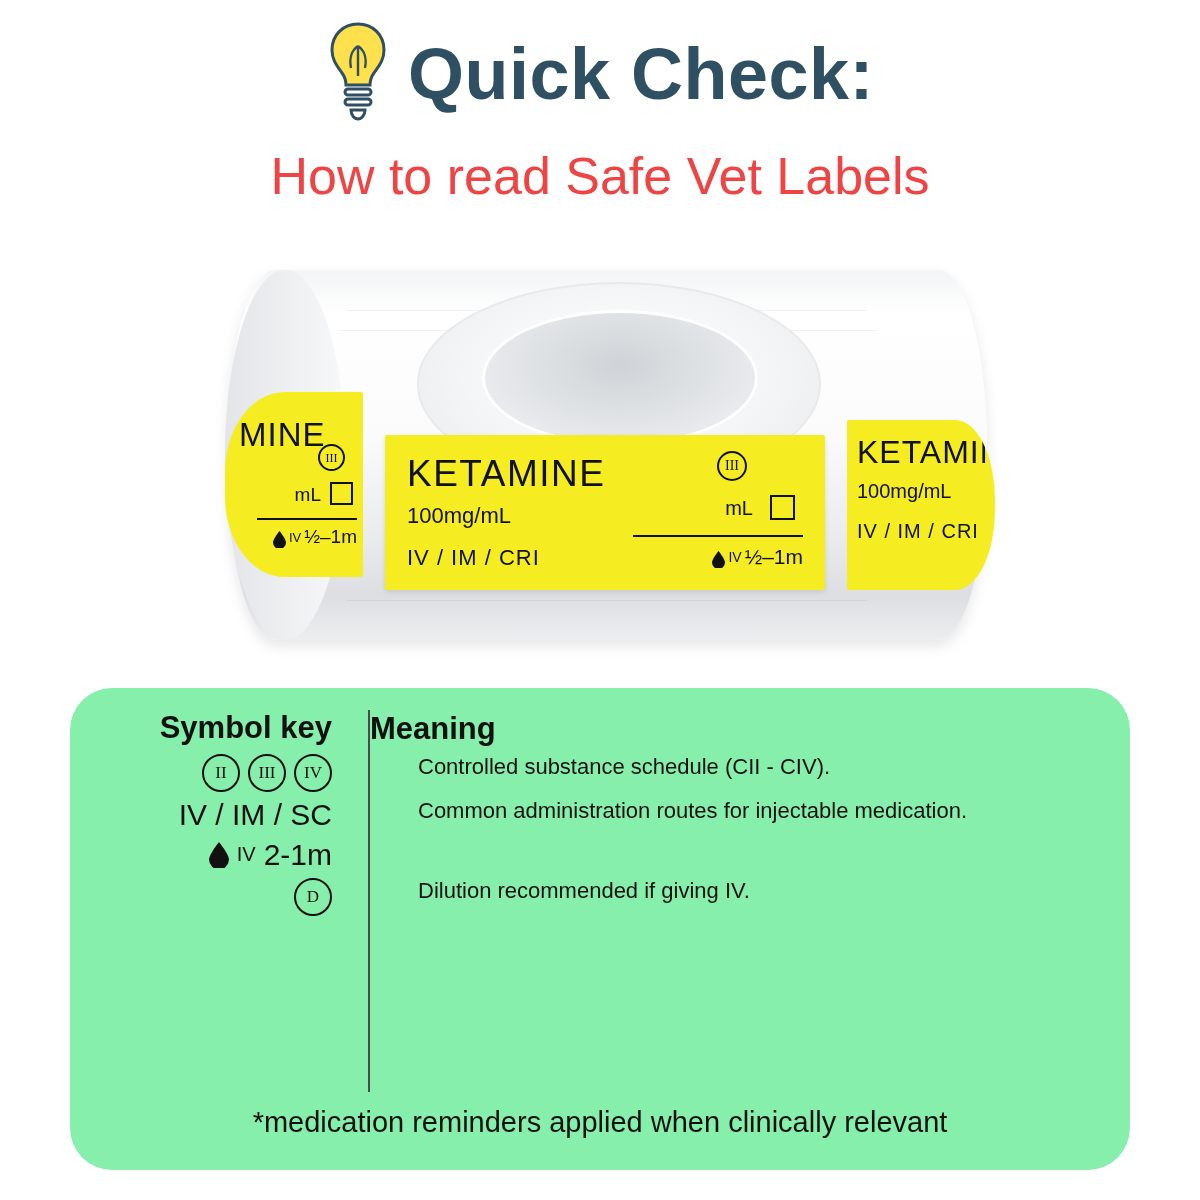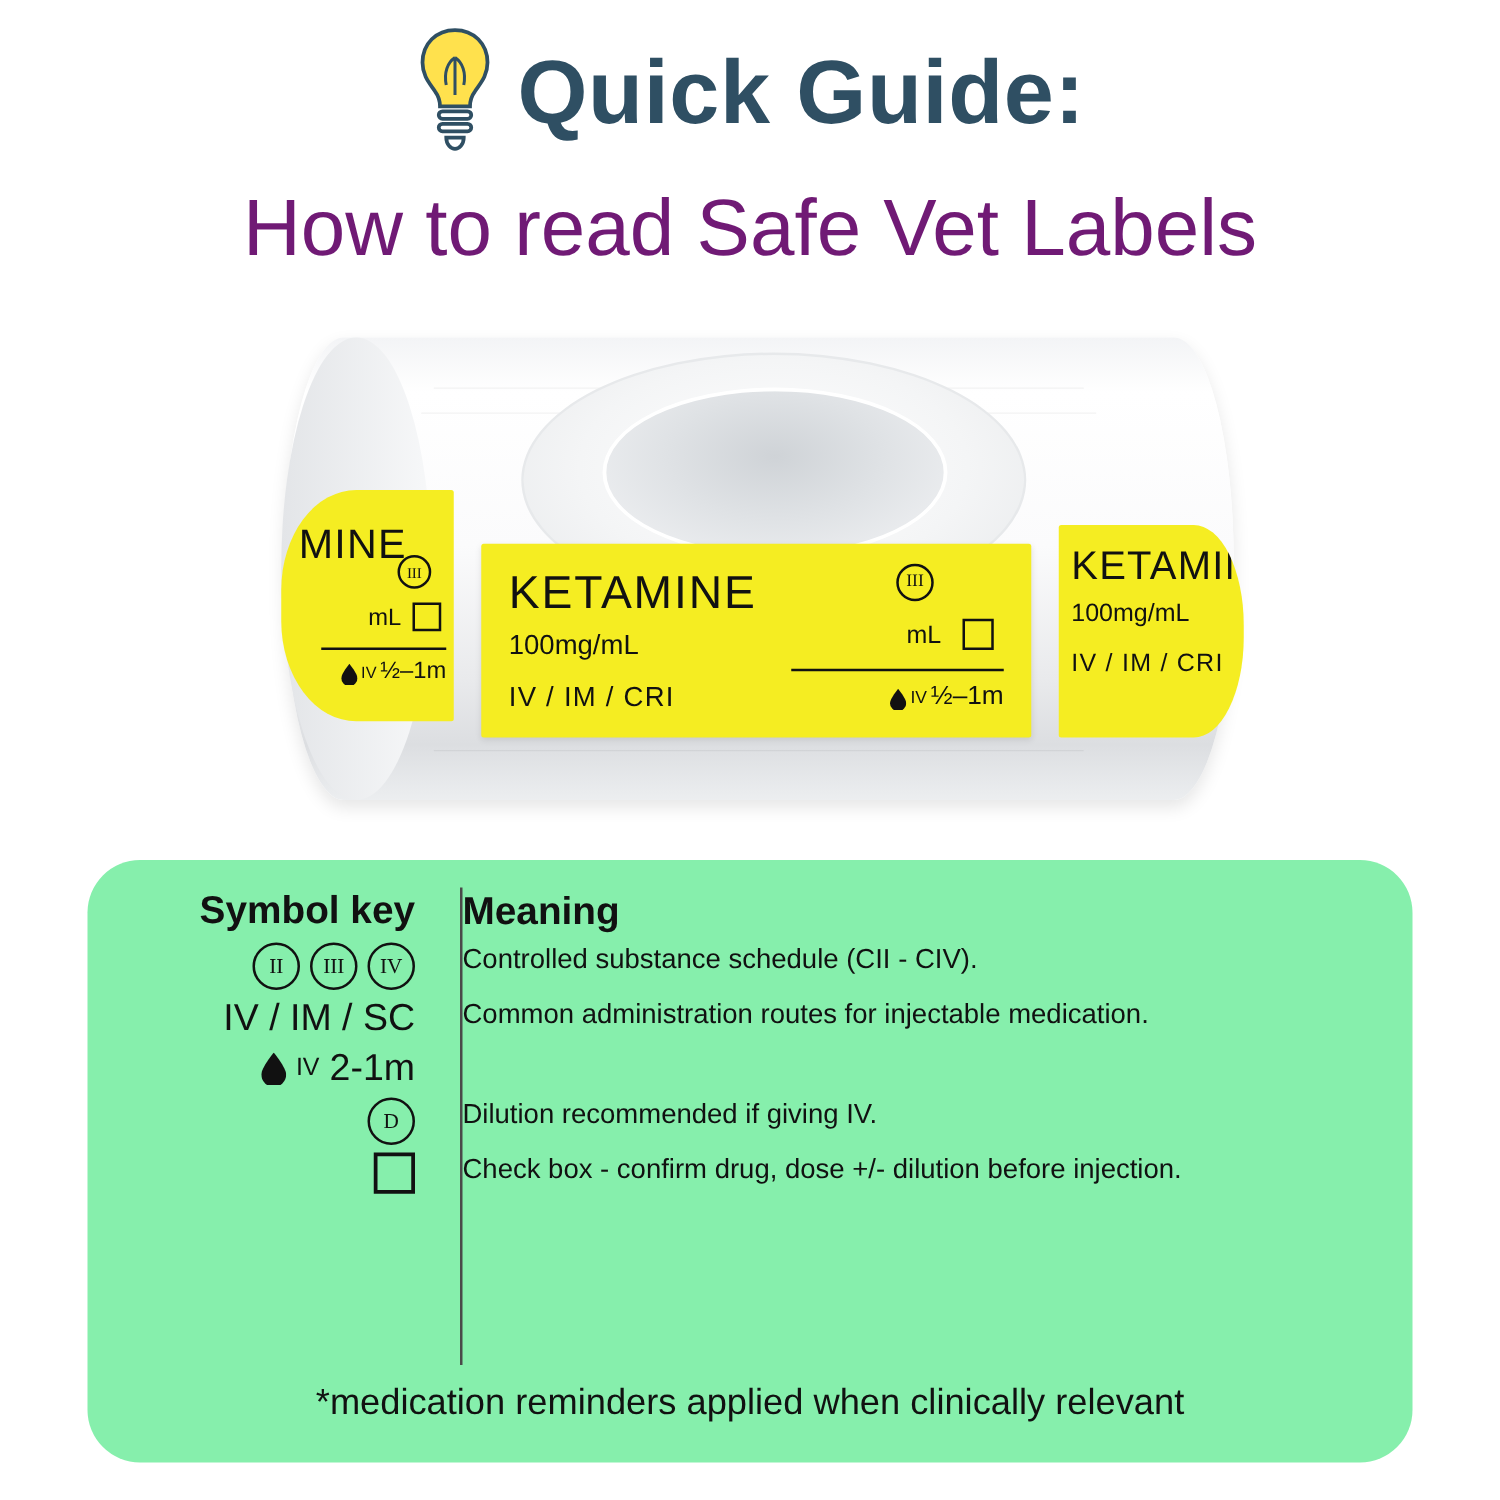--- a/index.html
+++ b/index.html
@@ -35,22 +35,22 @@
     top: -2px;
   }
   .title-main {
     font-size: 72px;
     font-weight: bold;
     letter-spacing: 0.5px;
     color: #2f4f63;
     line-height: 1;
   }
   .title-sub {
-    font-size: 64px;
-    color: #701a75;
+    font-size: 52px;
+    color: #ef4444;
     margin-top: 24px;
     line-height: 1;
     font-weight: 400;
   }
 
   
   .roll-wrap {
     position: absolute;
     left: 0;
     top: 250px;
@@ -287,37 +287,37 @@
     border-radius: 50%;
     width: 34px; height: 34px;
     font-size: 17px;
     font-family: "Liberation Serif", serif;
   }
   .sym-box {
     display: inline-block;
     width: 27px; height: 27px;
     border: 3px solid #111;
   }
-  .row-pad { margin-top: 6px; }
+  .row-pad { margin-top: 6px; gap: 48px; }
 </style>
 </head>
 <body>
 
 <div class="header">
   <div class="title-row">
     <span class="bulb">
       <svg viewBox="0 0 64 104" width="64" height="104" aria-hidden="true">
         <path d="M32 4 C17 4 6 15 6 30 c0 11 6 17 10 23 c3 4 4 8 4 12 h24 c0-4 1-8 4-12 c4-6 10-12 10-23 C58 15 47 4 32 4 z" fill="#ffe14d" stroke="#2f4f63" stroke-width="3"></path>
         <path d="M32 26 l0 30 M32 26 c-6 4 -9 12 -7 22 M32 26 c6 4 9 12 7 22" fill="none" stroke="#2f4f63" stroke-width="2.4"></path>
         <rect x="19" y="69" width="26" height="6" rx="3" fill="#fff" stroke="#2f4f63" stroke-width="3"></rect>
         <rect x="19" y="79" width="26" height="6" rx="3" fill="#fff" stroke="#2f4f63" stroke-width="3"></rect>
         <path d="M25 90 h14 c0 6 -4 9 -7 9 s-7 -3 -7 -9 z" fill="#fff" stroke="#2f4f63" stroke-width="3"></path>
       </svg>
     </span>
-    <div class="title-main">Quick Guide:</div>
+    <div class="title-main">Quick Check:</div>
   </div>
   <div class="title-sub">How to read Safe Vet Labels</div>
 </div>
 
 <div class="roll-wrap">
   <div class="roll">
     <div class="roll-body"></div>
     <div class="roll-face-left"></div>
     <div class="edge-line" style="left:120px; top:40px; width:520px;"></div>
     <div class="edge-line" style="left:110px; top:60px; width:540px;"></div>
@@ -398,22 +398,16 @@
       </div>
     </div>
 
     <div class="lrow row-pad">
       <div class="lsym">
         <span class="sym-circle">D</span>
       </div>
       <div class="lmean">Dilution recommended if giving IV.</div>
     </div>
 
-    <div class="lrow row-pad">
-      <div class="lsym">
-        <span class="sym-box"></span>
-      </div>
-      <div class="lmean">Check box - confirm drug, dose +/- dilution before injection.</div>
-    </div>
 
   </div>
   <div class="footnote">*medication reminders applied when clinically relevant</div>
 </div>
 
 </body></html>

